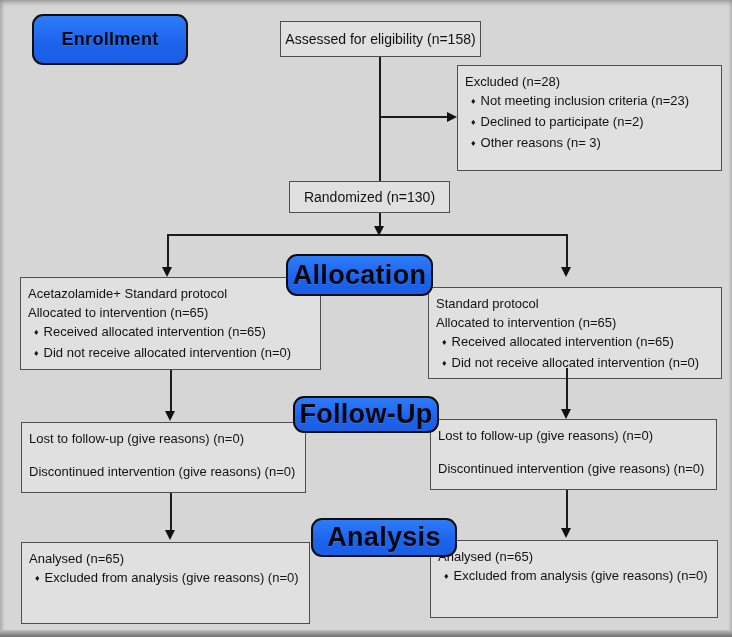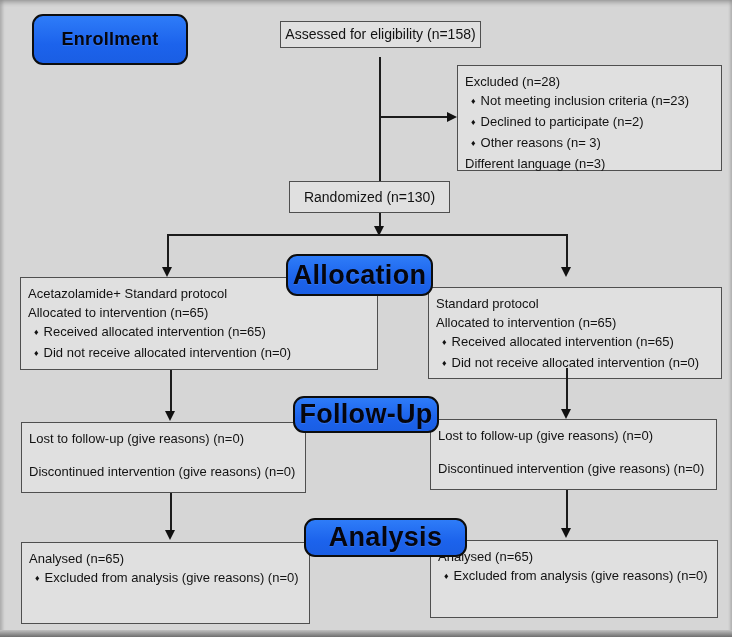--- a/index.html
+++ b/index.html
@@ -45,21 +45,21 @@
     background:linear-gradient(180deg,#c0c0c0,#6e6e6e);
   }
 </style>
 </head>
 <body>
 
 <div class="canvas">
 
   <div class="stage" style="left:32px;top:14px;width:156px;height:51px;font-size:18px;">Enrollment</div>
 
-  <div class="box center" style="left:280px;top:21px;width:201px;height:27px;">
+  <div class="box center" style="left:280px;top:21px;width:201px;height:36px;">
     <span>Assessed for eligibility (n=158)</span>
   </div>
 
   <div class="vl" style="left:379px;top:57px;height:124px;"></div>
   <div class="hl" style="left:380px;top:116px;width:68px;"></div>
   <div class="arr-right" style="left:447px;top:112px;"></div>
 
   <div class="box" style="left:457px;top:65px;width:265px;height:106px;">
     <div class="pad">
       <div class="row flush">
@@ -70,39 +70,36 @@
           <span>Not meeting inclusion criteria (n=23)</span>
         </div>
       <div class="row">
           <span class="dm">♦</span>
           <span>Declined to participate (n=2)</span>
         </div>
       <div class="row">
           <span class="dm">♦</span>
           <span>Other reasons (n= 3)</span>
         </div>
-      <div class="row flush">
-          <span class="txt">Different language (n=3)</span>
-        </div>
     </div>
   </div>
 
   <div class="box center" style="left:289px;top:181px;width:161px;height:32px;">
     <span>Randomized (n=130)</span>
   </div>
 
   <div class="vl" style="left:379px;top:213px;height:14px;"></div>
   <div class="arr-down" style="left:374px;top:226px;"></div>
   <div class="hl" style="left:168px;top:234px;width:400px;"></div>
   <div class="vl" style="left:167px;top:234px;height:34px;"></div>
   <div class="arr-down" style="left:162px;top:267px;"></div>
   <div class="vl" style="left:566px;top:234px;height:34px;"></div>
   <div class="arr-down" style="left:561px;top:267px;"></div>
 
-  <div class="box" style="left:20px;top:277px;width:358px;height:93px;">
+  <div class="box" style="left:20px;top:277px;width:301px;height:93px;">
     <div class="pad">
       <div class="row flush">
           <span>Acetazolamide+ Standard protocol</span>
         </div>
       <div class="row flush">
           <span>Allocated to intervention (n=65)</span>
         </div>
       <div class="row">
           <span class="dm">♦</span>
           <span>Received allocated intervention (n=65)</span>
@@ -180,16 +177,16 @@
     <div class="pad">
       <div class="row flush">
           <span>Analysed (n=65)</span>
         </div>
       <div class="row">
           <span class="dm">♦</span>
           <span>Excluded from analysis (give reasons) (n=0)</span>
         </div>
     </div>
   </div>
-  <div class="stage" style="left:304px;top:518px;width:163px;height:39px;">Analysis</div>
+  <div class="stage" style="left:311px;top:518px;width:146px;height:39px;">Analysis</div>
 
   <div class="bottom-edge"></div>
 </div>
 
 </body></html>

